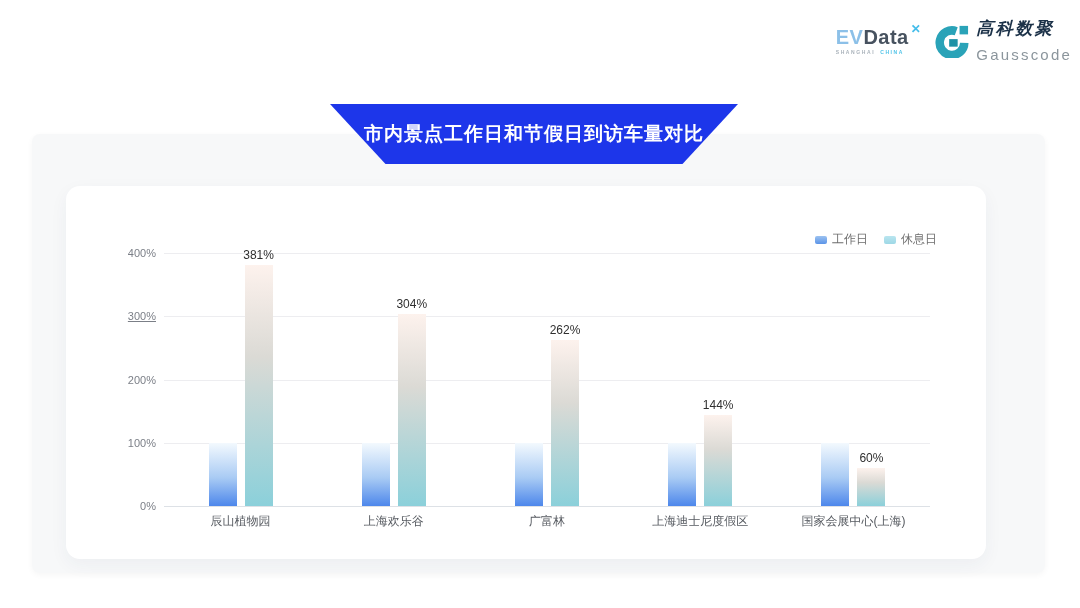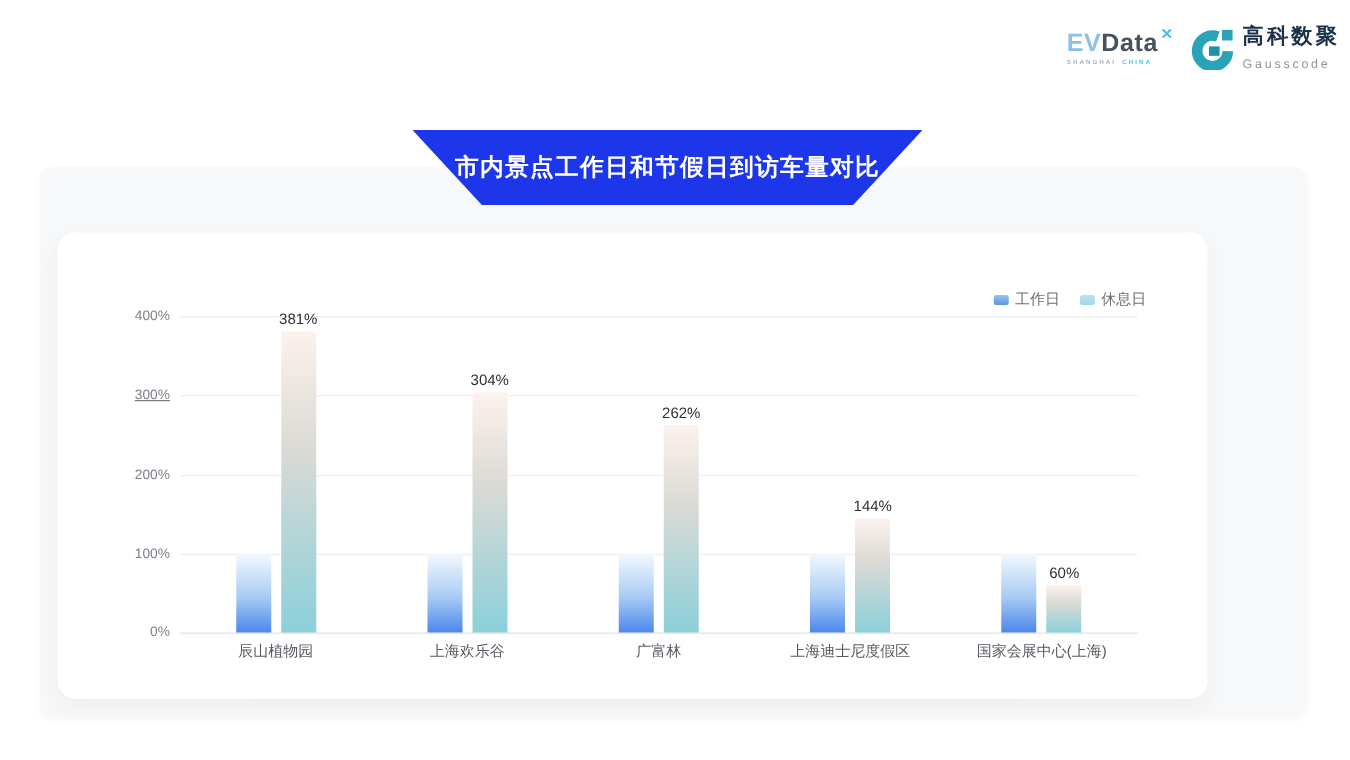--- a/index.html
+++ b/index.html
@@ -22,22 +22,22 @@
   .evdata-data { color:#47525f; }
   .evdata-sup { color:#45bdea; font-size:12px; margin-top:-4px; margin-left:2px; font-weight:bold; }
   .evdata-sub { display:flex; gap:5px; margin-top:3px; font-size:5px; letter-spacing:1.6px; font-weight:bold; }
   .sub-shanghai { color:#aab3bb; }
   .sub-china { color:#4fc3e8; }
 
   .gauss { display:flex; align-items:center; gap:7px; }
   .gauss-icon { width:34px; height:34px; position:relative; }
   .gauss-icon svg { width:34px; height:34px; display:block; }
   .gauss-text { display:flex; flex-direction:column; line-height:1; }
-  .gauss-cn { font-weight:bold; font-size:17px; color:#1b3148; letter-spacing:2.5px; white-space:nowrap; }
-  .gauss-en { font-size:10px; color:#8b959c; letter-spacing:2.2px; margin-top:10px; }
+  .gauss-cn { font-weight:bold; font-size:17px; color:#1b3148; letter-spacing:2.5px; white-space:nowrap;font-style:italic; }
+  .gauss-en { font-size:15px; color:#8b959c; letter-spacing:2.2px; margin-top:10px; }
 
   
   .banner {
     position:absolute; top:104px; left:330px;
     width:408px; height:60px;
     background:#1d36ea;
     clip-path:polygon(0 0, 100% 0, 86.4% 100%, 13.6% 100%);
     display:flex; align-items:center; justify-content:center;
     z-index:3;
   }
@@ -48,21 +48,21 @@
 
   
   .panel {
     position:absolute; top:134px; left:32px;
     width:1013px; height:439px;
     background:#f7f8f9;
     border-radius:8px;
     box-shadow:0 2px 6px rgba(0,0,0,0.04);
   }
   .card {
-    position:absolute; top:52px; left:14px;
+    position:absolute; top:52px; left:34px;
     width:920px; height:373px;
     background:#ffffff;
     border-radius:14px;
     box-shadow:0 6px 18px rgba(40,60,90,0.05);
   }
 
   
   .legend {
     position:absolute; top:45px; right:49px;
     display:flex; gap:16px; align-items:center;

